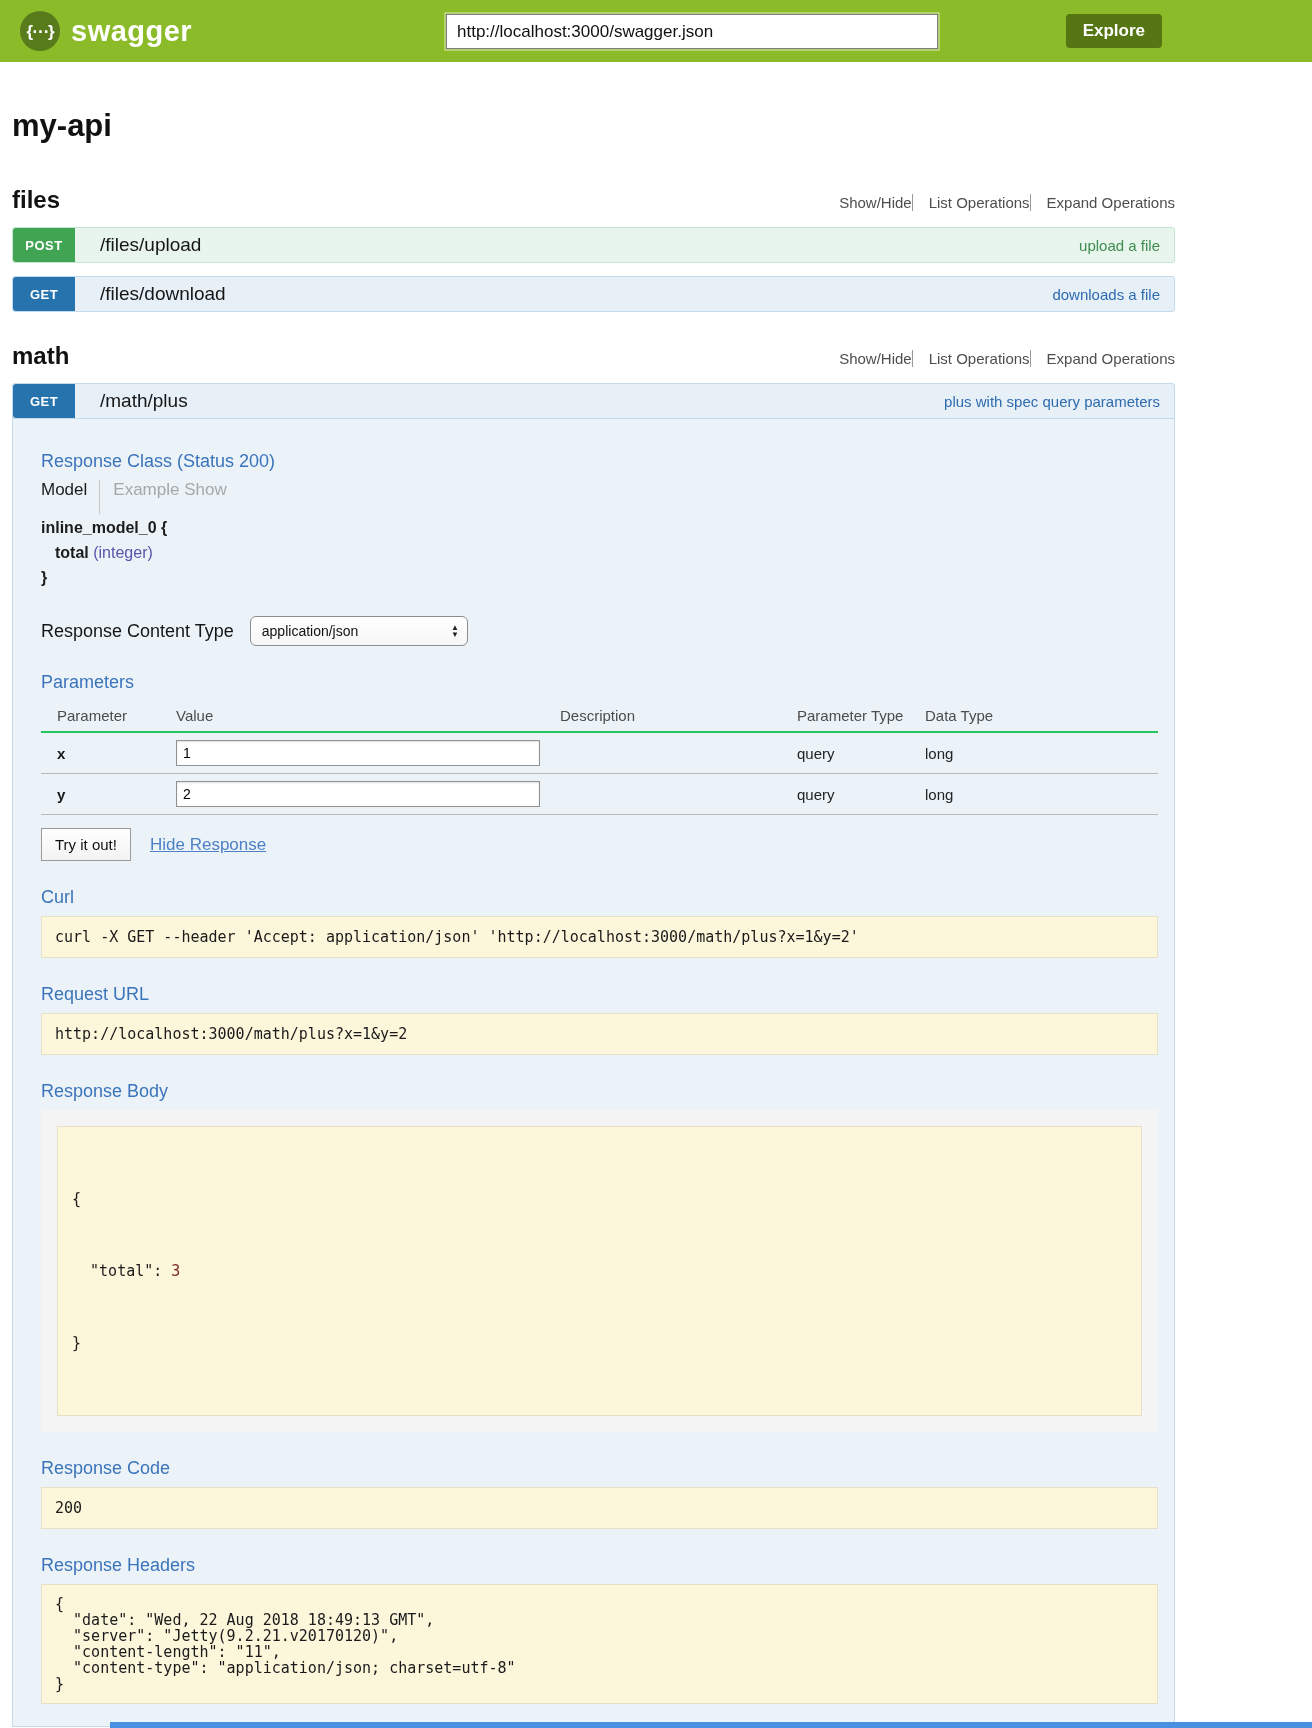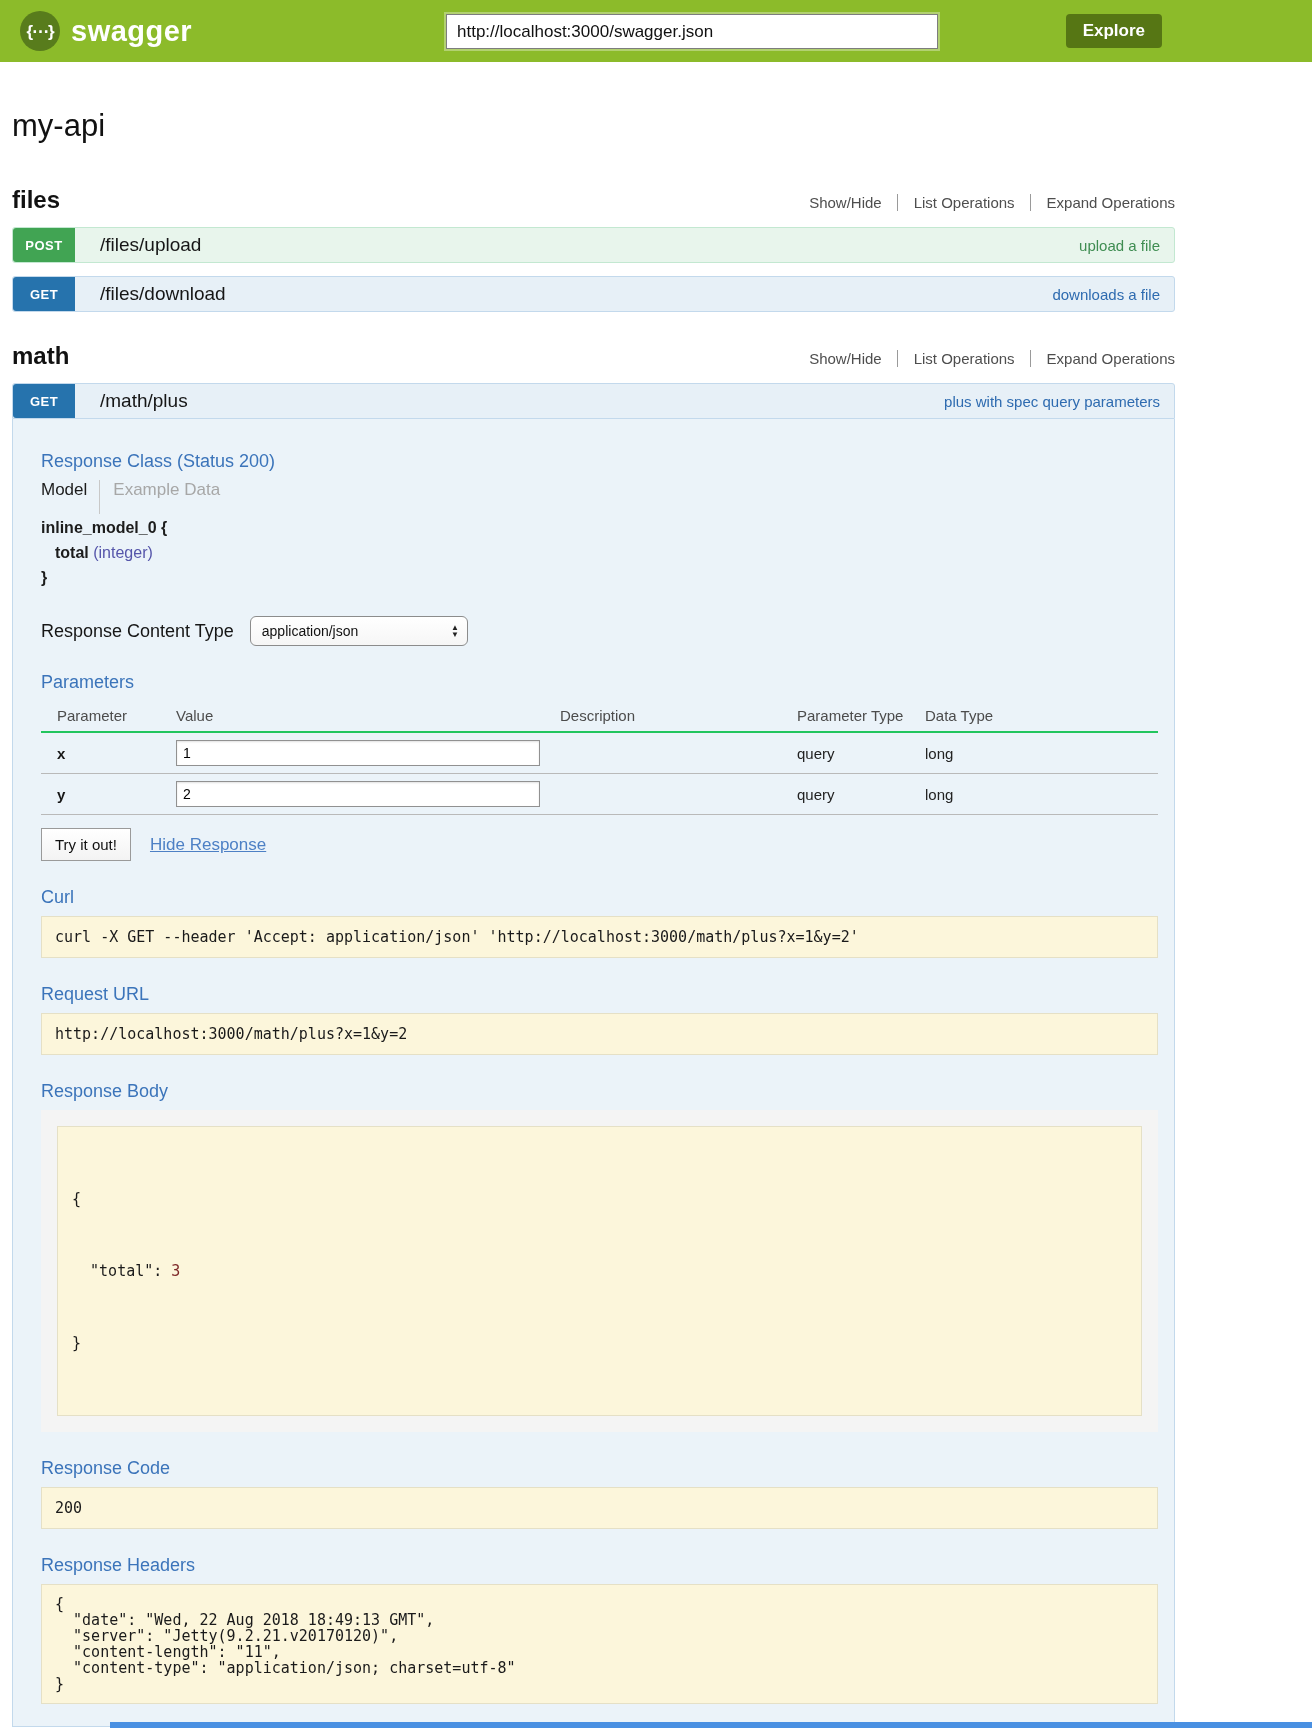--- a/index.html
+++ b/index.html
@@ -32,32 +32,32 @@
   }
   .explore-btn {
     position:absolute; right:150px; top:14px;
     background:#567614; color:#fff; border:none; border-radius:4px;
     font-size:17px; font-weight:bold; padding:7px 17px; cursor:pointer;
     font-family:"Liberation Sans", sans-serif;
   }
 
   
   .main { width:1163px; margin-left:12px; }
-  .page-title { font-size:31px; font-weight:normal; color:#111; margin:46px 0 0 0; }
+  .page-title { font-size:31px; font-weight:bold; color:#111; margin:46px 0 0 0; }
 
   .section-head {
     display:flex; align-items:baseline; justify-content:space-between;
     margin-top:42px; margin-bottom:13px;
   }
   .section-head.math { margin-top:30px; }
   .section-title { font-size:24px; font-weight:bold; color:#111; margin:0; }
   .section-links { display:flex; font-size:15px; color:#4e4e4e; }
   .section-links span { cursor:pointer; }
   .section-links span + span {
-    margin-left:15px; padding-left:16px; border-left:1px solid #9a9a9a;
+    padding-left:16px; border-left:1px solid #9a9a9a;
   }
 
   
   .op-row {
     display:flex; align-items:center; height:36px;
     border:1px solid; border-radius:3px; margin-top:13px;
   }
   .op-row.get  { background:#e7f0f7; border-color:#c3d9ec; }
   .op-row.post { background:#e8f5ec; border-color:#c3e8d1; }
   .badge {
@@ -202,21 +202,21 @@
     <span class="op-path">/math/plus</span>
     <span class="op-summary">plus with spec query parameters</span>
   </div>
 
   <div class="op-content">
 
     <h3 class="blue-h first">Response Class (Status 200)</h3>
 
     <div class="model-tabs">
       <span class="tab-model">Model</span>
-      <span class="tab-example">Example Data</span>
+      <span class="tab-example">Example Show</span>
     </div>
 
     <div class="model-sig">
       <div class="sig-name">inline_model_0 {</div>
       <div class="prop-line">
         <span class="prop-name">total</span>
         <span> </span>
         <span class="prop-type">(integer)</span>
       </div>
       <div class="sig-close">}</div>

